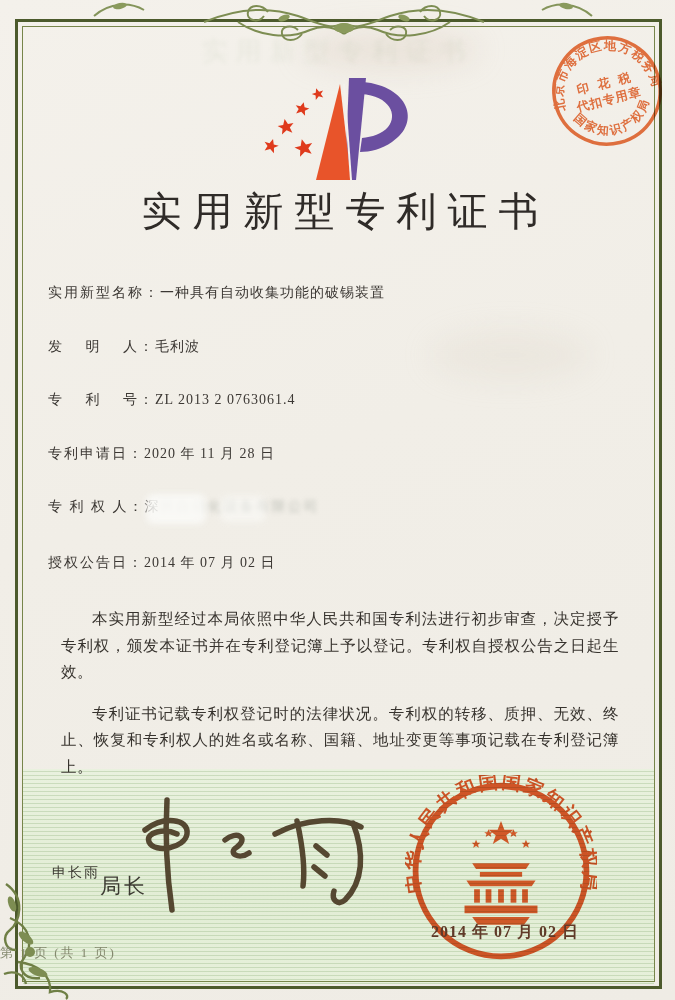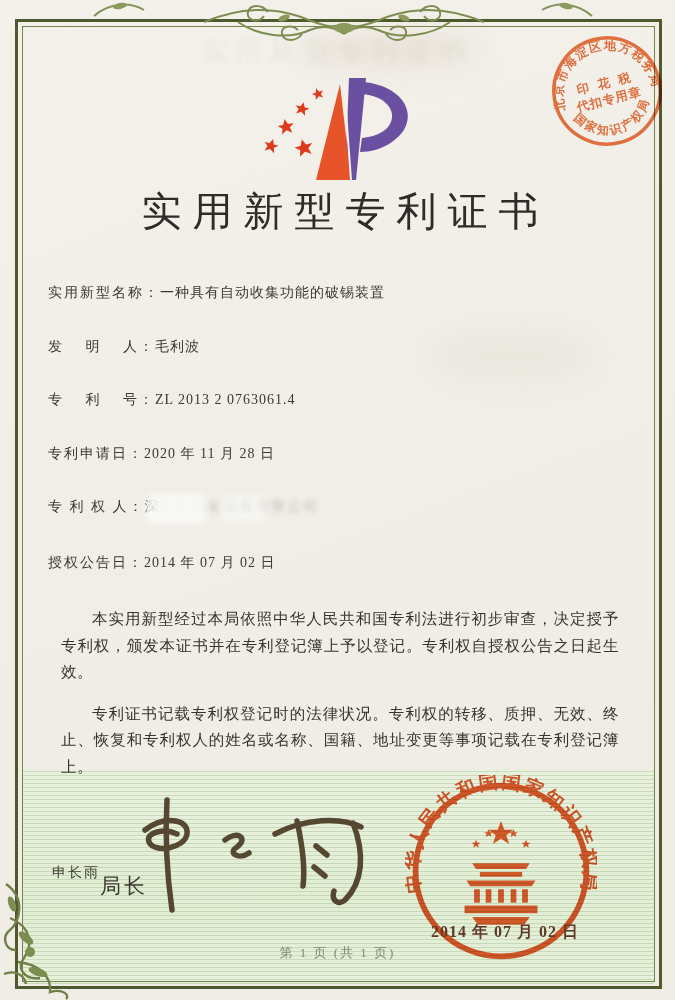--- a/index.html
+++ b/index.html
@@ -52,21 +52,21 @@
   .director-title{position:absolute;left:56px;top:872px;font-size:21px;color:#3c3a32;letter-spacing:3px;margin-left:44px;}
   .director-name{position:absolute;left:52px;top:864px;font-size:14px;color:#3c3a32;letter-spacing:2px;}
   .signature{position:absolute;left:115px;top:790px;width:262px;height:126px;}
 
   
   .sipo-seal{position:absolute;left:405px;top:775px;width:192px;height:192px;
              opacity:.93;mix-blend-mode:multiply;}
   .seal-date{position:absolute;left:412px;top:922px;width:186px;text-align:center;
              font-size:16px;font-weight:bold;color:#5f3a28;letter-spacing:1px;}
 
-  .footer{position:absolute;left:0;right:0;top:944px;text-align:center;
+  .footer{position:absolute;left:0;right:0;top:944px;
           font-size:13px;color:#84896e;letter-spacing:2px;}
 
   .ornament-top{position:absolute;left:198px;top:0px;width:292px;height:48px;}
   .sprig{position:absolute;top:0;width:54px;height:18px;}
   .ornament-corner{position:absolute;left:0px;top:878px;width:72px;height:122px;}
 </style>
 </head>
 <body>
 
 <div class="page">

